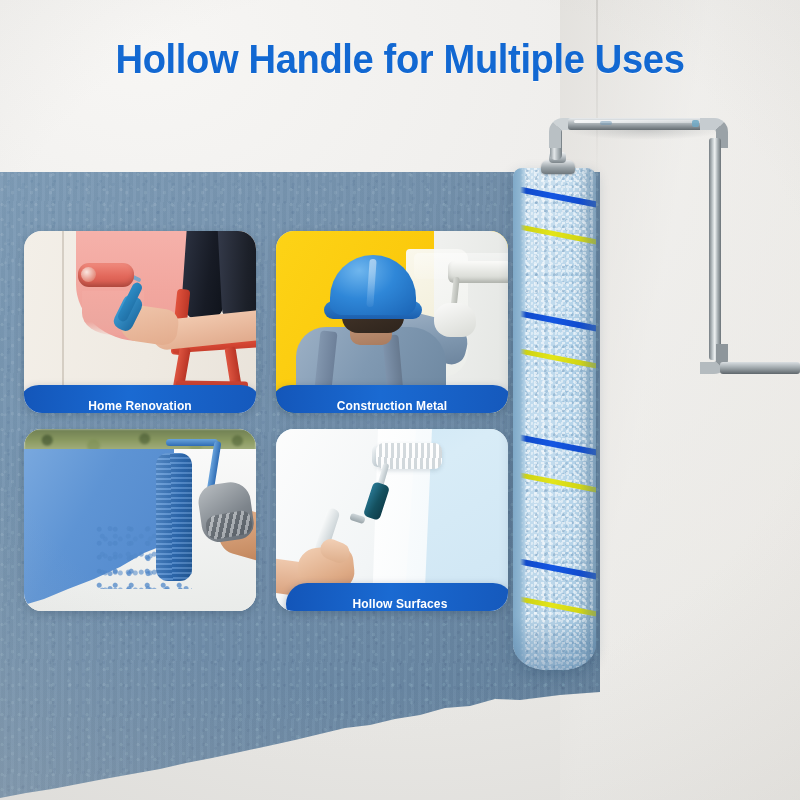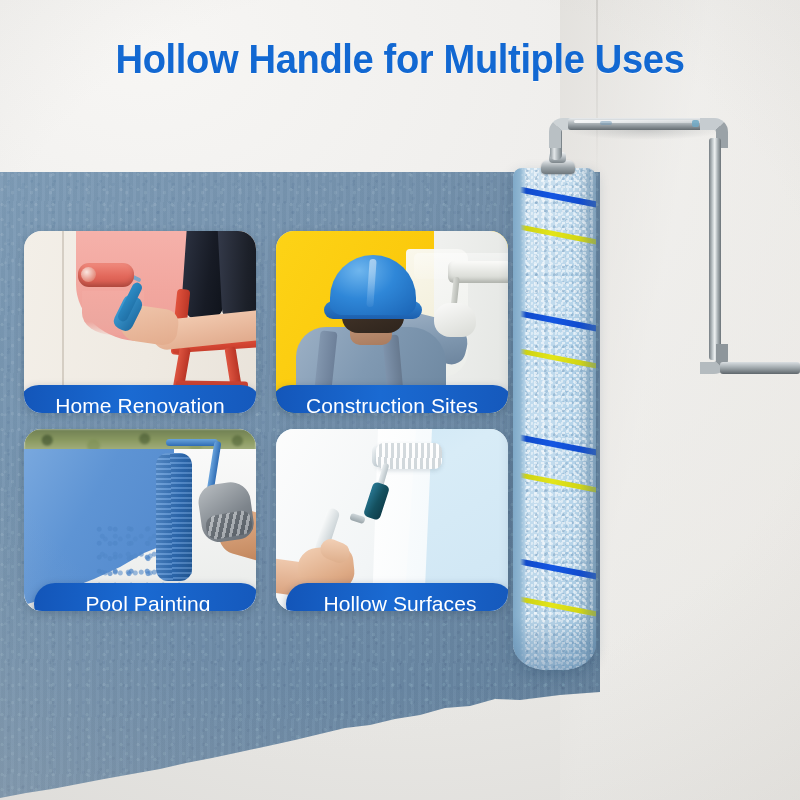--- a/index.html
+++ b/index.html
@@ -140,22 +140,22 @@
     bottom: -14px;
     width: 244px;
     height: 42px;
     border-radius: 21px;
     background: linear-gradient(95deg, #1355b8 0%, #1a6ad2 45%, #1558bb 100%);
     box-shadow: 0 3px 8px rgba(10,35,80,.35);
     display: flex;
     align-items: center;
     justify-content: center;
     color: #ffffff;
-    font-size: 21px;
-    font-weight: 400;
+    font-size: 12px;
+    font-weight: 700;
     letter-spacing: .1px;
     z-index: 5;
   }
   .chip.indent { left: 10px; width: 228px; }
 
   
   .s1-wall { position:absolute; inset:0; background:linear-gradient(100deg,#f3efe8 0%,#efeae2 55%,#e9e3da 100%); }
   .s1-seam { position:absolute; left:38px; top:0; width:2px; height:100%; background:rgba(190,180,168,.55); }
   .s1-pink {
     position:absolute; left:52px; top:-8px; width:116px; height:118px;
@@ -609,39 +609,38 @@
           <div class="s2-hand"></div>
         <div class="s2-body"></div>
           <div class="s2-strapL"></div>
           <div class="s2-strapR"></div>
         <div class="s2-neck"></div>
           <div class="s2-hair"></div>
         <div class="s2-helmet-brim"></div>
           <div class="s2-helmet"></div>
           <div class="s2-helmet-ridge"></div>
       </div>
-      <div class="chip">Construction Sites</div>
+      <div class="chip">Construction Metal</div>
     </div>
 
     <div class="card">
       <div class="scene">
         <div class="s3-sky"></div>
           <div class="s3-green"></div>
           <div class="s3-greendots"></div>
         <div class="s3-whitewall"></div>
           <div class="s3-blue"></div>
           <div class="s3-spray"></div>
         <div class="s3-frame-top"></div>
           <div class="s3-frame-dn"></div>
         <div class="s3-roller"></div>
         <div class="s3-arm"></div>
           <div class="s3-glove"></div>
           <div class="s3-glove-rib"></div>
       </div>
-      <div class="chip indent">Pool Painting</div>
     </div>
 
     <div class="card">
       <div class="scene">
         <div class="s4-bg"></div>
           <div class="s4-white"></div>
           <div class="s4-stripe"></div>
         <div class="s4-rollcap"></div>
           <div class="s4-roller"></div>
           <div class="s4-frame"></div>

